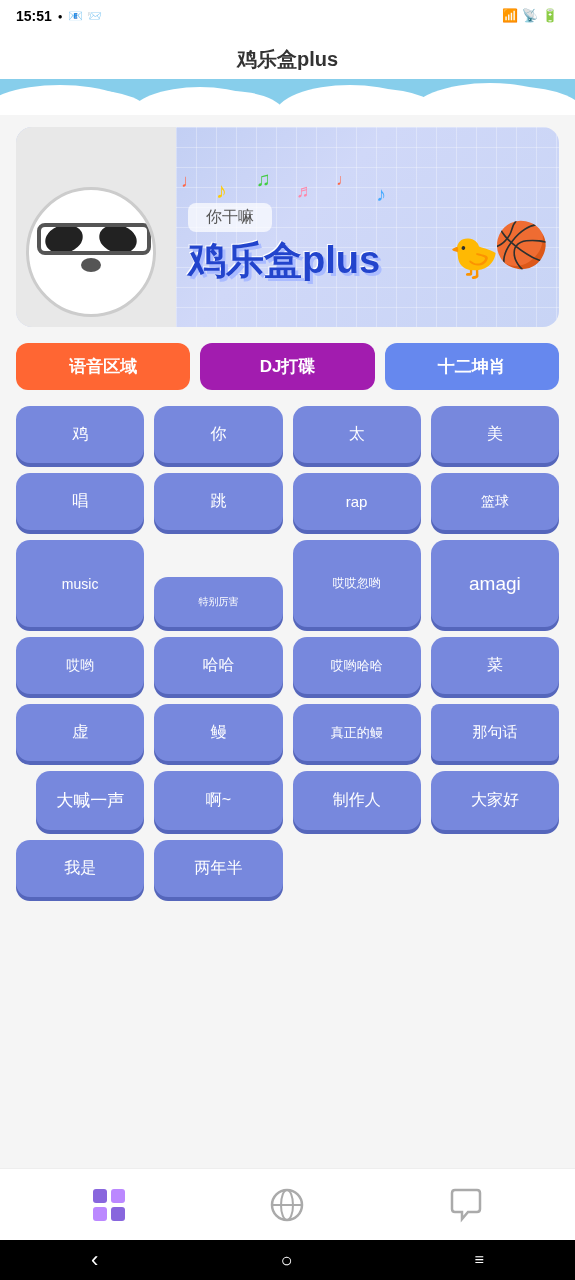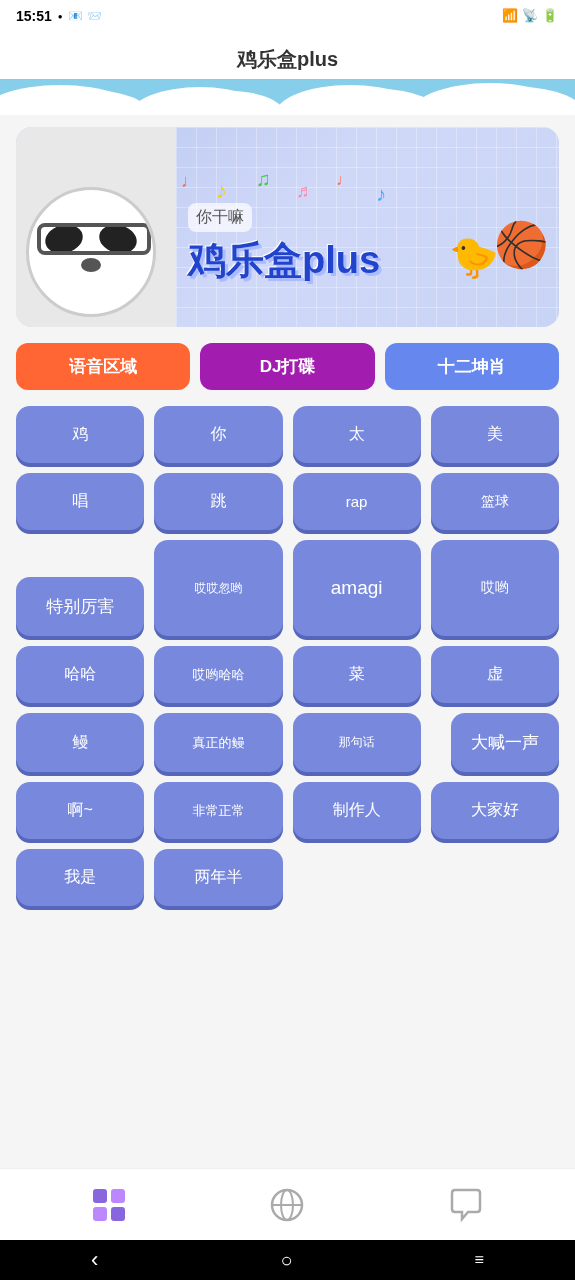--- a/index.html
+++ b/index.html
@@ -285,21 +285,21 @@
 
     <div class="banner-text">
       <div class="music-notes">
         <span class="note" style="top:8px; left:5px; color:#FF6644; font-size:18px;">♩</span>
         <span class="note" style="top:15px; left:40px; color:#FFCC00; font-size:22px;">♪</span>
         <span class="note" style="top:5px; left:80px; color:#44CC44; font-size:20px;">♫</span>
         <span class="note" style="top:18px; left:120px; color:#FF88AA; font-size:18px;">♬</span>
         <span class="note" style="top:8px; left:160px; color:#FF6644; font-size:16px;">♩</span>
         <span class="note" style="top:20px; left:200px; color:#44AAFF; font-size:20px;">♪</span>
       </div>
-      <div style="background:rgba(255,255,255,0.7); border-radius:8px; padding:4px 8px; display:inline-block; margin-bottom:8px; margin-top:30px;">
+      <div style="background:rgba(255,255,255,0.7); border-radius:8px; padding:4px 18px; display:inline-block; margin-bottom:8px; margin-top:30px;">
         <span style="font-size:16px; color:#555; font-weight:500;">你干嘛</span>
       </div>
       <div style="font-size:38px; font-weight:900; color:#2244CC; line-height:1.1; text-shadow: 3px 3px 0 #aabbff, -1px -1px 0 #ffffff;">鸡乐盒plus</div>
       <span class="banner-chick">🐤</span>
       <span class="banner-basketball">🏀</span>
     </div>
   </div>
 
   <div class="category-buttons">
     <button class="cat-btn cat-btn-orange">语音区域</button>
@@ -311,37 +311,37 @@
     <button class="sound-btn">鸡</button>
     <button class="sound-btn">你</button>
     <button class="sound-btn">太</button>
     <button class="sound-btn">美</button>
 
     <button class="sound-btn">唱</button>
     <button class="sound-btn">跳</button>
     <button class="sound-btn" style="font-size:15px;">rap</button>
     <button class="sound-btn" style="font-size:14px;">篮球</button>
 
-    <button class="sound-btn" style="font-size:17px;margin-top:37px;">特别厉害</button>
+    <button class="sound-btn" style="font-size:14px;">music</button>
+    <button class="sound-btn" style="font-size:10px;margin-top:37px;">特别厉害</button>
     <button class="sound-btn" style="font-size:12px;">哎哎忽哟</button>
 
     <button class="sound-btn" style="font-size:19px;">amagi</button>
     <button class="sound-btn" style="font-size:14px;">哎哟</button>
     <button class="sound-btn">哈哈</button>
     <button class="sound-btn" style="font-size:13px;">哎哟哈哈</button>
 
     <button class="sound-btn">菜</button>
     <button class="sound-btn">虚</button>
     <button class="sound-btn">鳗</button>
     <button class="sound-btn" style="font-size:13px;">真正的鳗</button>
 
-    <button class="sound-btn" style="font-size:12px;">那句话</button>
+    <button class="sound-btn" style="font-size:15px;border-radius:8px;">那句话</button>
     <button class="sound-btn" style="font-size:17px;margin-left:20px;">大喊一声</button>
     <button class="sound-btn">啊~</button>
-    <button class="sound-btn" style="font-size:13px;">非常正常</button>
 
     <button class="sound-btn">制作人</button>
     <button class="sound-btn">大家好</button>
     <button class="sound-btn">我是</button>
     <button class="sound-btn">两年半</button>
   </div>
 
 </div>
 
 <div class="bottom-nav">

